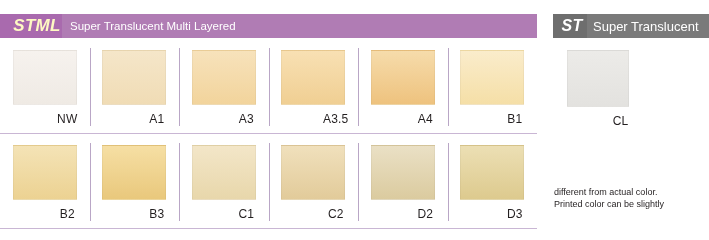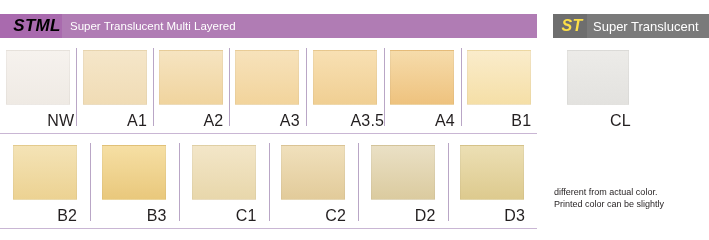--- a/index.html
+++ b/index.html
@@ -116,21 +116,21 @@
     width: 64px;
     height: 55px;
     margin-top: 2px;
     border: 1px solid rgba(0,0,0,0.035);
     box-sizing: border-box;
   }
   .cl-chip { width: 62px; height: 57px; }
 
   .chip-label {
     margin-top: 7px;
-    font-size: 16px;
+    font-size: 12px;
     color: #231f20;
     letter-spacing: 0.2px;
     text-align: center;
     padding-left: 45px;
   }
 
   
   .rule {
     position: absolute;
     background: #c9b6d4;
@@ -152,43 +152,39 @@
   .footnote div { white-space: nowrap; }
 </style>
 </head>
 <body>
 
 <div class="sheet">
 
   <div class="banners">
 
     <div class="banner banner-stml" style="background: rgb(176, 124, 180);">
-      <div class="badge badge-stml" style="background: rgb(169, 106, 174); color: #000000; padding-left: 12px;">STML</div>
+      <div class="badge badge-stml" style="background: rgb(169, 106, 174); color: #fef9c3; padding-left: 12px;">STML</div>
       <div class="banner-caption">Super Translucent Multi Layered</div>
     </div>
 
     <div class="banner banner-st" style="background: rgb(122, 122, 122);">
-      <div class="badge badge-st" style="background: rgb(110, 110, 110); color: #fde047;">ST</div>
+      <div class="badge badge-st" style="background: rgb(110, 110, 110); color: #ffffff;">ST</div>
       <div class="banner-caption">Super Translucent</div>
     </div>
 
   </div>
 
   <div class="grid grid-row1">
     <div class="cell">
       <div class="chip" style="background: linear-gradient(rgb(246, 242, 238) 0%, rgb(239, 234, 228) 100%);"></div>
       <div class="chip-label">NW</div>
     </div>
     <div class="cell">
       <div class="chip" style="background: linear-gradient(rgb(245, 230, 201) 0%, rgb(240, 220, 181) 100%);"></div>
       <div class="chip-label">A1</div>
-    </div>
-    <div class="cell">
-      <div class="chip" style="background: linear-gradient(rgb(246, 228, 193) 0%, rgb(240, 212, 158) 100%);"></div>
-      <div class="chip-label">A2</div>
     </div>
     <div class="cell">
       <div class="chip" style="background: linear-gradient(rgb(247, 226, 187) 0%, rgb(242, 212, 156) 100%);"></div>
       <div class="chip-label">A3</div>
     </div>
     <div class="cell">
       <div class="chip" style="background: linear-gradient(rgb(248, 224, 179) 0%, rgb(240, 207, 147) 100%);"></div>
       <div class="chip-label">A3.5</div>
     </div>
     <div class="cell">

